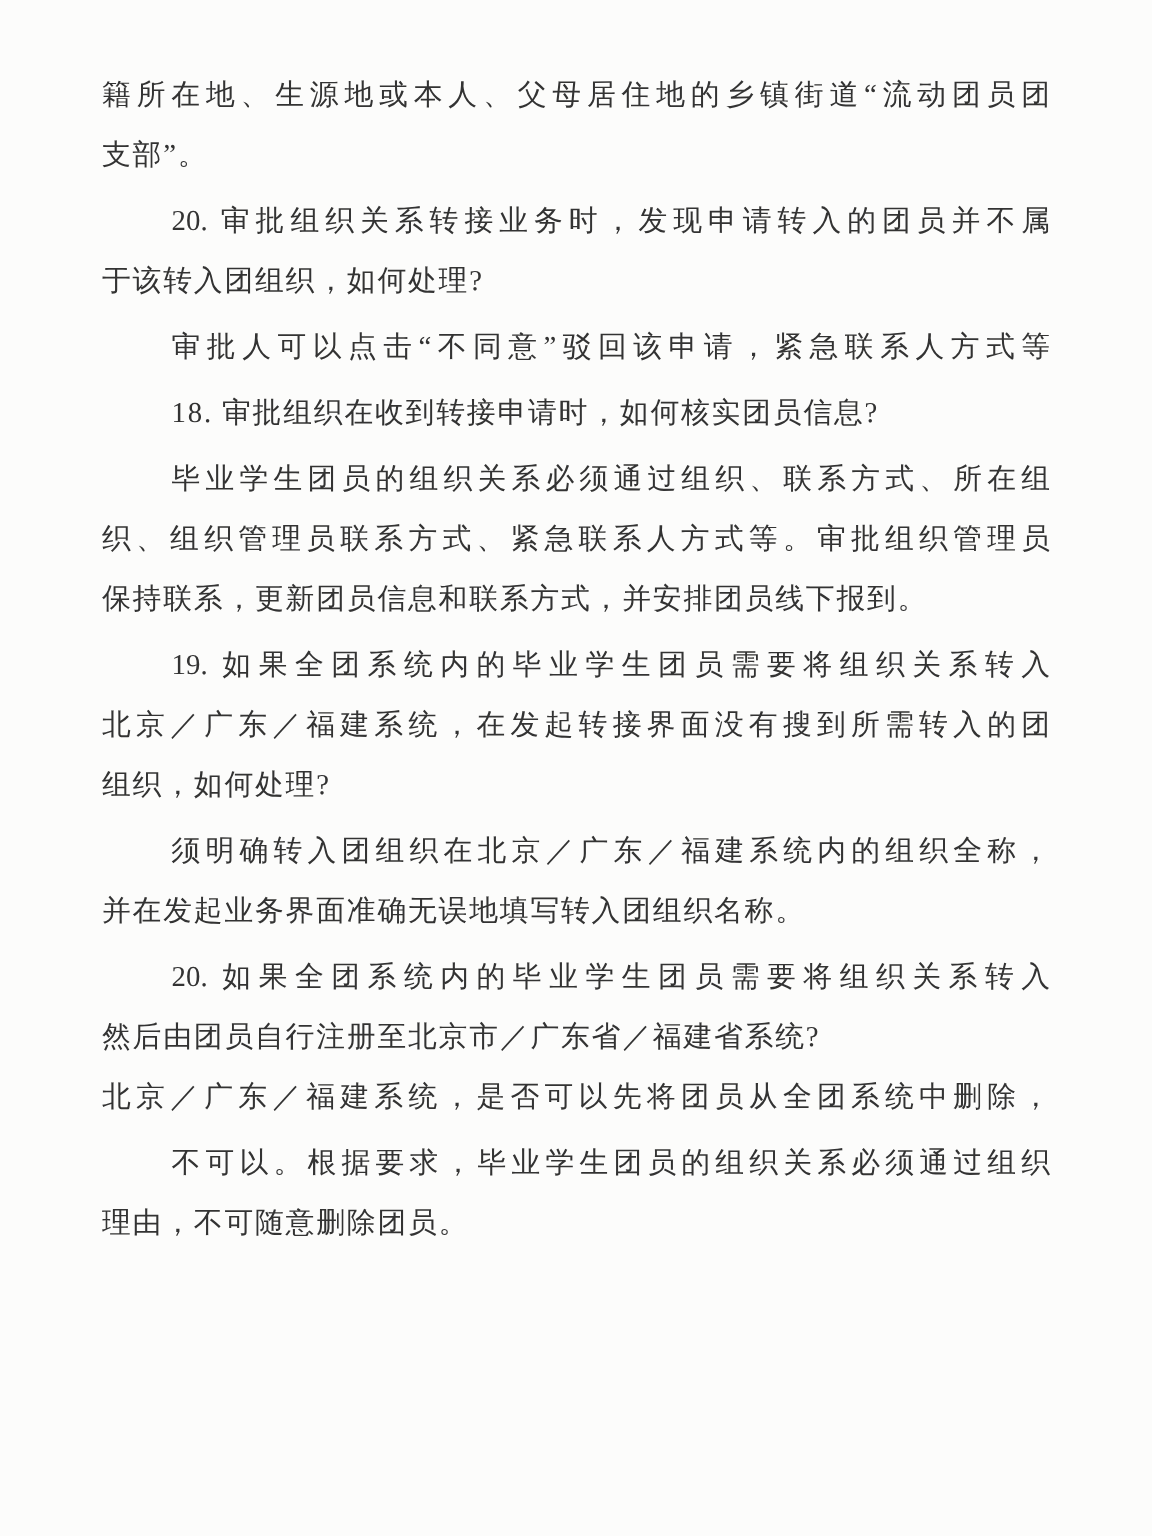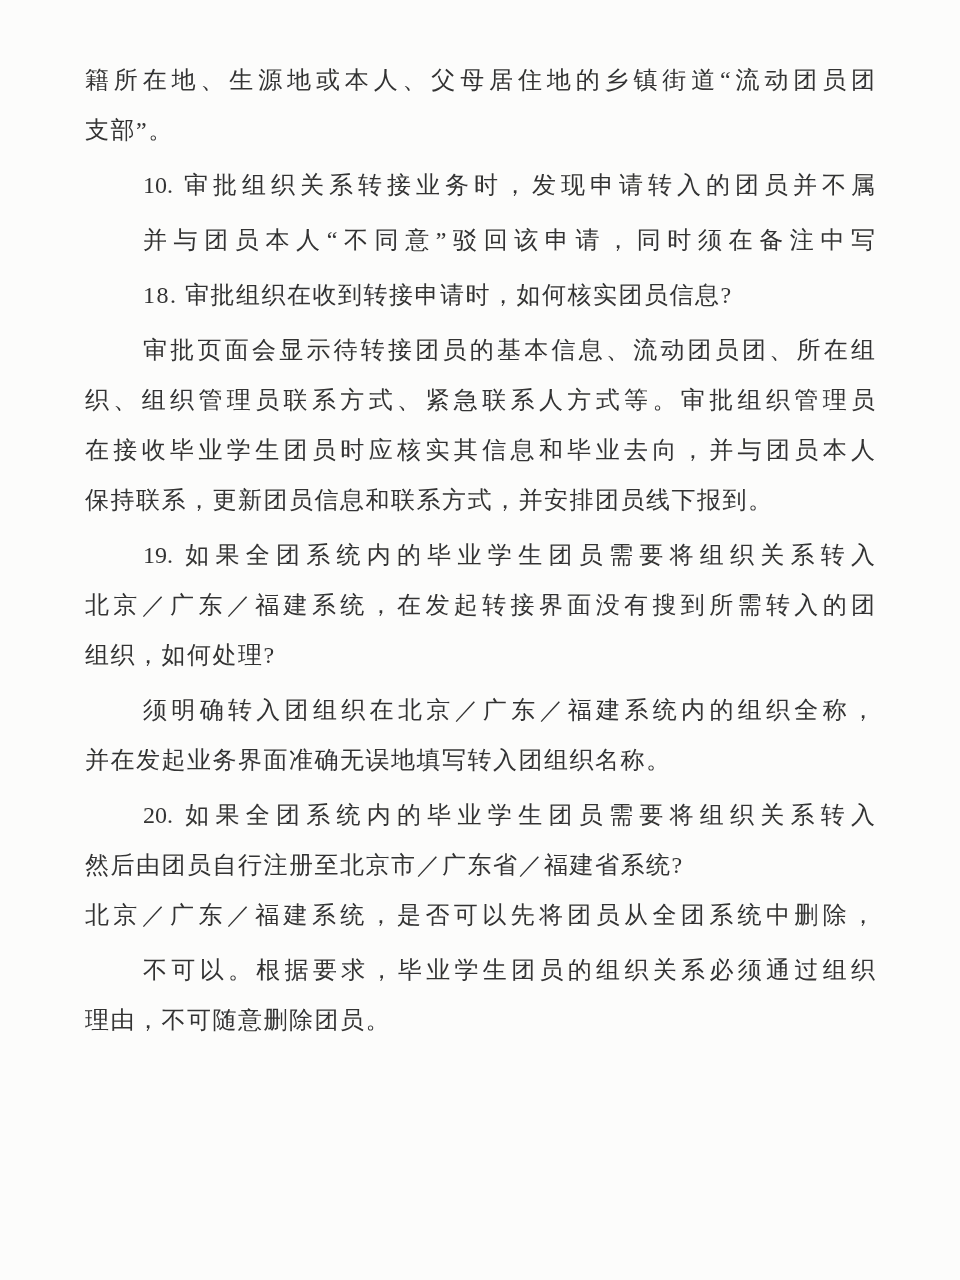--- a/index.html
+++ b/index.html
@@ -46,26 +46,26 @@
     margin-top: 5px;
   }
 </style>
 </head>
 <body>
 
 <div class="page">
   <div class="text-block" id="text-block">
       <div class="line justify">籍所在地、生源地或本人、父母居住地的乡镇街道“流动团员团</div>
       <div class="line">支部”。</div>
-      <div class="line justify indent para">10. 审批组织关系转接业务时，发现申请转入的团员并不属</div>
-      <div class="line justify indent para">并与团员本人“不同意”驳回该申请，同时须在备注中写</div>
+      <div class="line justify indent para">20. 审批组织关系转接业务时，发现申请转入的团员并不属</div>
+      <div class="line">于该转入团组织，如何处理?</div>
+      <div class="line justify indent para">审批人可以点击“不同意”驳回该申请，紧急联系人方式等</div>
       <div class="line indent para">18. 审批组织在收到转接申请时，如何核实团员信息?</div>
-      <div class="line justify indent para">审批页面会显示待转接团员的基本信息、流动团员团、所在组</div>
+      <div class="line justify indent para">毕业学生团员的组织关系必须通过组织、联系方式、所在组</div>
       <div class="line justify">织、组织管理员联系方式、紧急联系人方式等。审批组织管理员</div>
-      <div class="line justify">在接收毕业学生团员时应核实其信息和毕业去向，并与团员本人</div>
       <div class="line">保持联系，更新团员信息和联系方式，并安排团员线下报到。</div>
       <div class="line justify indent para">19. 如果全团系统内的毕业学生团员需要将组织关系转入</div>
       <div class="line justify">北京／广东／福建系统，在发起转接界面没有搜到所需转入的团</div>
       <div class="line">组织，如何处理?</div>
       <div class="line justify indent para">须明确转入团组织在北京／广东／福建系统内的组织全称，</div>
       <div class="line">并在发起业务界面准确无误地填写转入团组织名称。</div>
       <div class="line justify indent para">20. 如果全团系统内的毕业学生团员需要将组织关系转入</div>
       <div class="line">然后由团员自行注册至北京市／广东省／福建省系统?</div>
       <div class="line justify">北京／广东／福建系统，是否可以先将团员从全团系统中删除，</div>
       <div class="line justify indent para">不可以。根据要求，毕业学生团员的组织关系必须通过组织</div>

